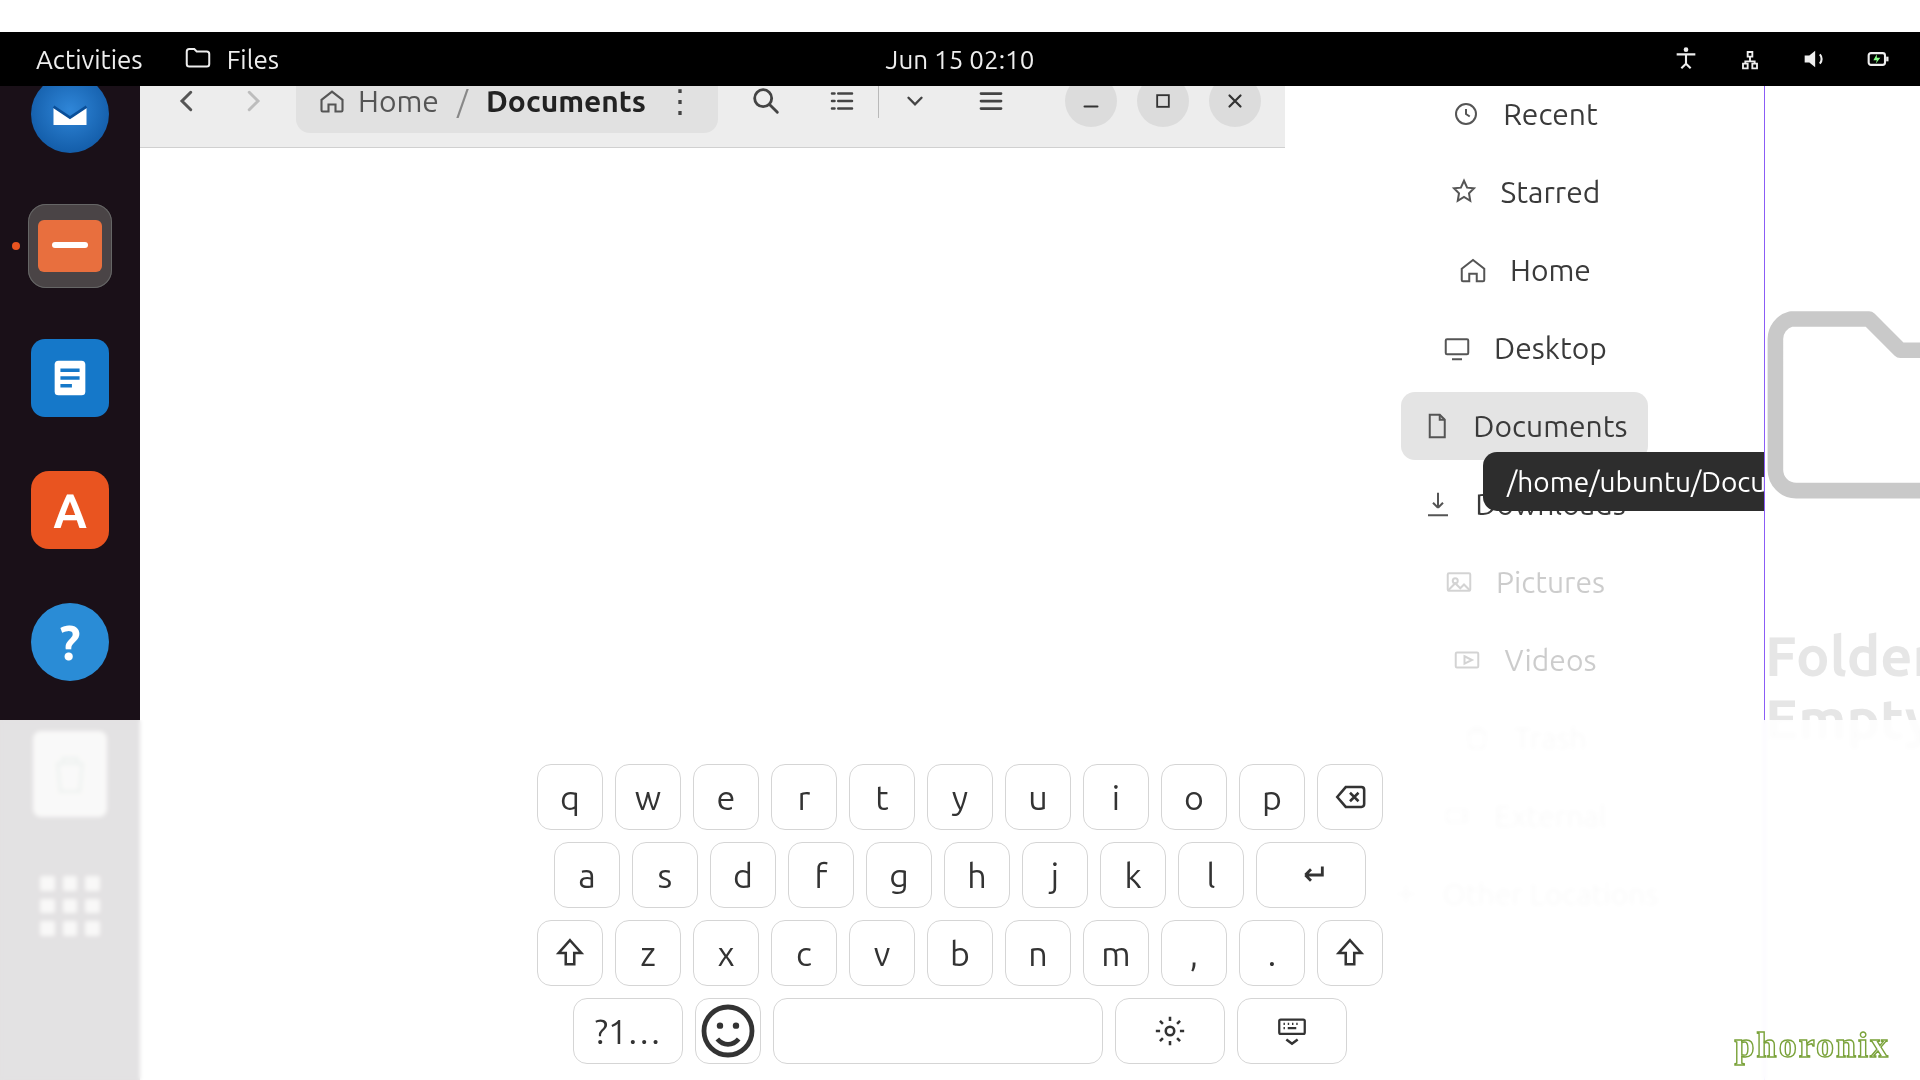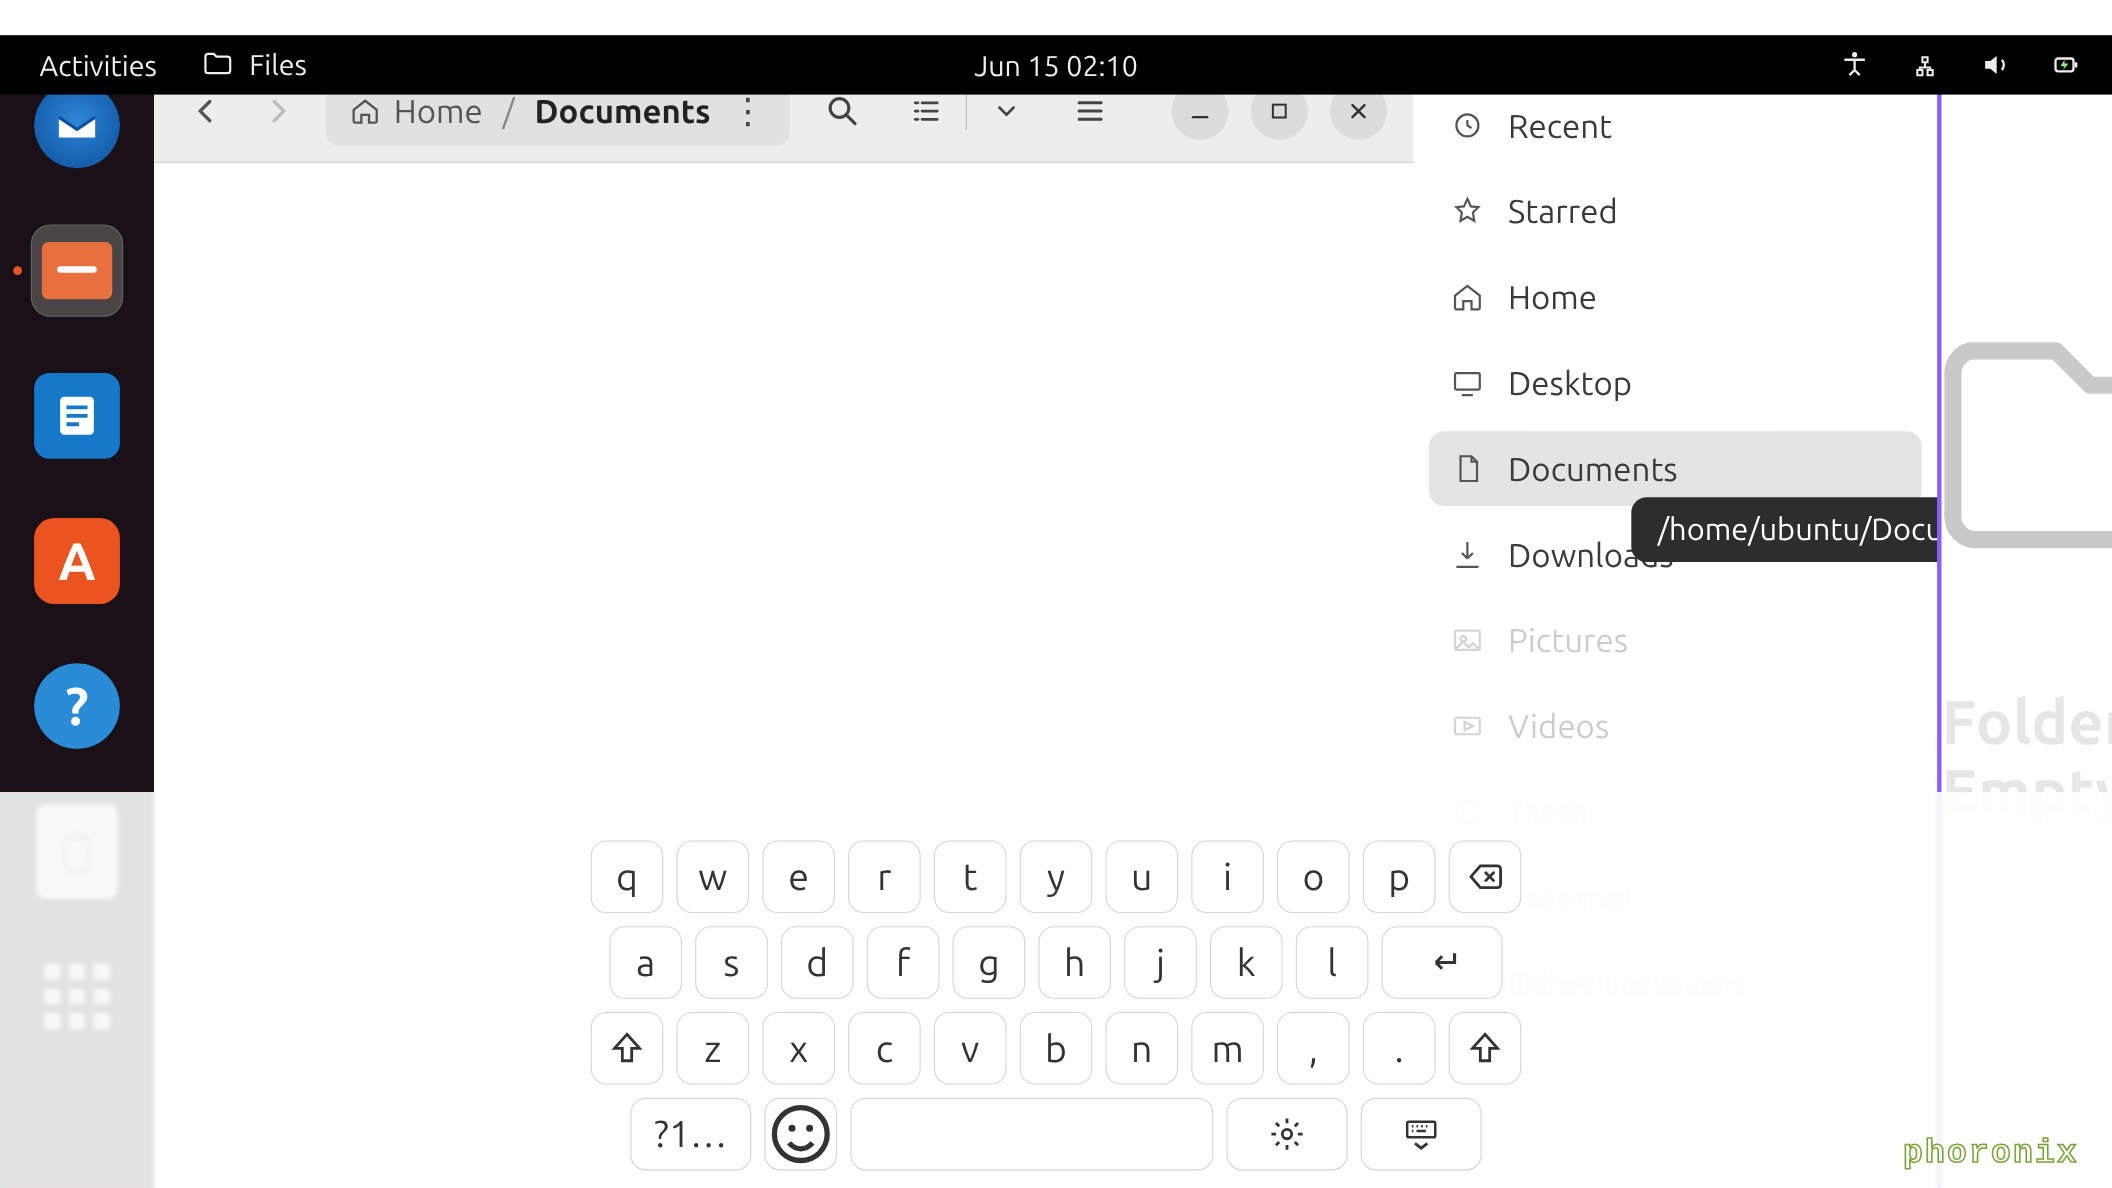--- a/index.html
+++ b/index.html
@@ -5,21 +5,21 @@
   * { box-sizing: border-box; margin: 0; padding: 0; font-family: Ubuntu, Cantarell, "Segoe UI", sans-serif; }
   html, body { width: 1920px; height: 1080px; overflow: hidden; background: #fff; }
 
   
   .top-panel {
     position: absolute; top: 0; left: 0; right: 0; height: 54px;
     background: #000; color: #eee; display: flex; align-items: center;
     font-size: 26px; z-index: 50; margin-top: 32px;
   }
   .top-panel .activities { padding: 0 22px 0 36px; }
-  .top-panel .app-indicator { display: flex; align-items: flex-start; gap: 14px; padding: 0 18px; }
+  .top-panel .app-indicator { display: flex; align-items: center; gap: 14px; padding: 0 18px; }
   .top-panel .app-indicator svg { width: 30px; height: 30px; }
   .top-panel .clock { position: absolute; left: 50%; transform: translateX(-50%); font-size: 26px; }
   .top-panel .tray { position: absolute; right: 28px; display: flex; align-items: center; gap: 36px; }
   .top-panel .tray svg { width: 28px; height: 28px; display: block; }
 
   
   .dock {
     position: absolute; top: 54px; bottom: 0; left: 0; width: 140px;
     background: #1a1018; display: flex; flex-direction: column; align-items: center;
     padding-top: 18px; gap: 48px; z-index: 40;
@@ -72,22 +72,22 @@
   .hdr-btn.round {
     width: 52px; height: 52px; border-radius: 50%; background:#dcdcdc;
   }
   .hdr-spacer { flex: 0 0 6px; }
   .view-combo { display:flex; align-items:center; gap:4px; }
   .view-combo .divider { width:1px; height:34px; background:#b9b9b9; margin:0 4px; }
 
   
   .fm-body { flex:1; display:flex; min-height:0; }
   .sidebar {
-    width: 480px; border-right:4px solid #8b5cf6; padding: 26px 14px; overflow:hidden;
-    display:flex; flex-direction:column; gap:10px; position:relative;
+    width: 480px; border-right:1px solid #8b5cf6; padding: 26px 14px; overflow:hidden;
+    display:flex; flex-direction:column; gap:10px; position:relative;align-items:center;
   }
   .side-item {
     display:flex; align-items:center; gap:22px; height:68px; padding:0 20px;
     border-radius:14px; font-size:30px; color:#3a3a3a;
   }
   .side-item.selected { background:#e4e4e4; }
   .side-item svg { width:30px; height:30px; flex:0 0 30px; stroke:#555; fill:none; stroke-width:1.6; }
   .side-item.faded { opacity:.25; }
 
   .tooltip {
@@ -115,23 +115,23 @@
     background:#fff; border:1px solid #d5d5d5; border-radius:14px;
     min-width:66px; height:66px; display:flex; align-items:center; justify-content:center;
     font-size:34px; color:#333;
   }
   .key.wide   { min-width:110px; }
   .key.xwide  { min-width:330px; }
   .key.shift svg, .key.enter svg, .key.bksp svg, .key.hide svg, .key.gear svg { width:34px; height:34px; }
 
   .watermark {
     position:absolute; right:30px; bottom:14px; z-index:80;
-    font-size:30px; font-weight:700; letter-spacing:2px;
+    font-size:36px; font-weight:700; letter-spacing:2px;
     color:transparent; -webkit-text-stroke:1.4px #7aa23a;
-    font-family: Liberation Mono, monospace;
+    font-family: Liberation Serif, serif;
     text-align: center;
   }
 </style>
 </head>
 <body>
 
 <div class="top-panel">
   <div class="activities">Activities</div>
   <div class="app-indicator">
     <svg viewBox="0 0 24 24">

